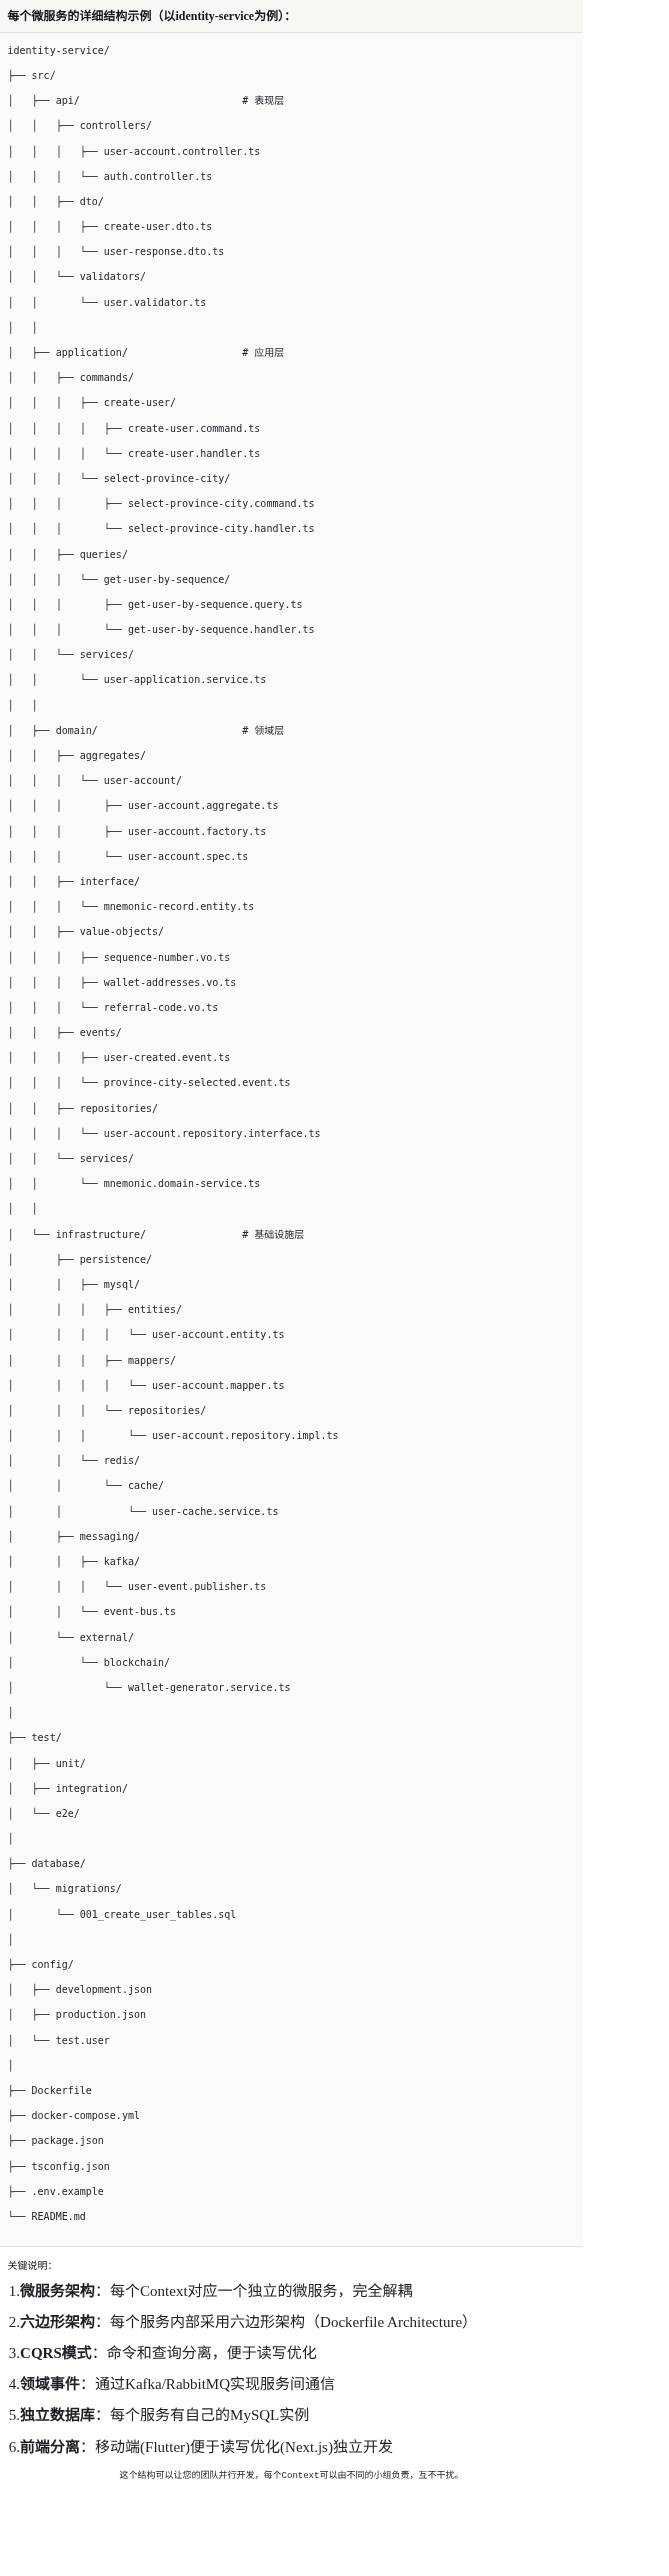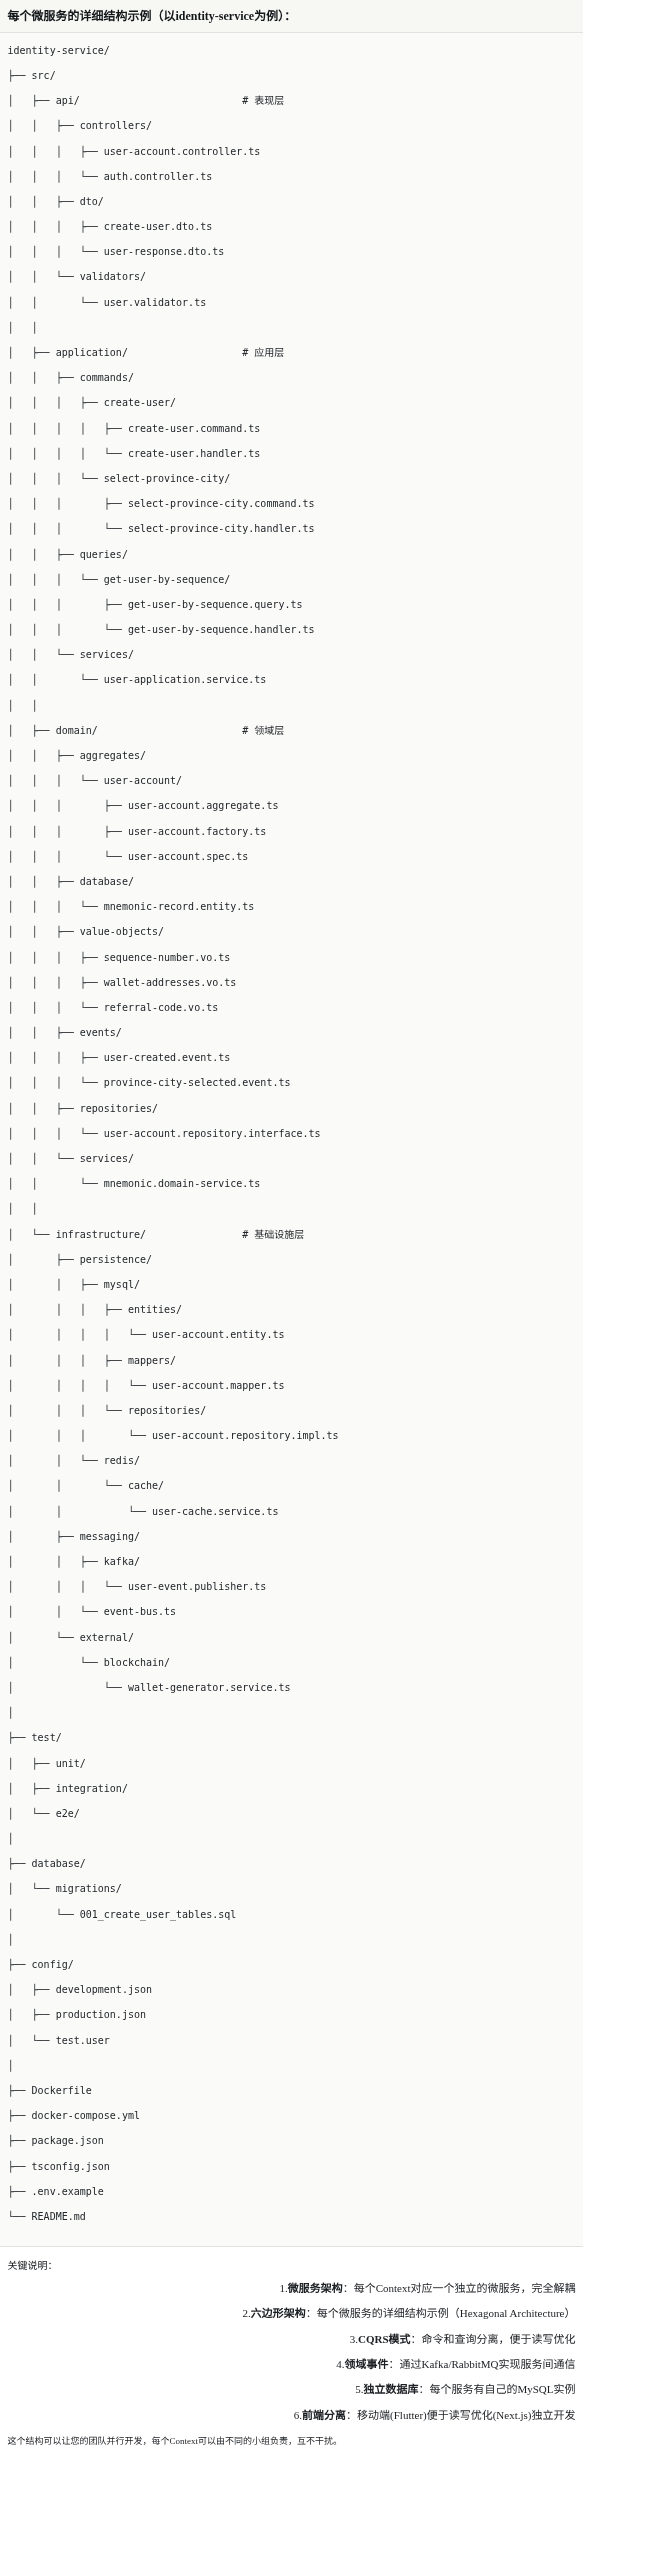--- a/index.html
+++ b/index.html
@@ -67,39 +67,39 @@
   }
   .notes-heading {
     margin: 0 0 8.8px 0;
     font-family: "Liberation Serif", "DejaVu Serif", serif;
     font-weight: normal;
     font-size: 10px;
     color: #14171a;
   }
   .note-item {
     font-family: "Liberation Serif", "DejaVu Serif", serif;
-    font-size: 11px;
+    font-size: 15px;
     line-height: 1.45;
     color: #1c1f23;
     margin: 0 0 9.4px 0;
     padding-left: 1.3px;
-    text-align: right;
   }
   .note-item .num {
     font-family: "Liberation Serif", "DejaVu Serif", serif;
   }
   .note-item .term {
     font-weight: bold;
   }
   .closing {
-    font-family: Liberation Serif, serif;
+    font-family: Liberation Mono, monospace;
     font-size: 9px;
     line-height: 1.5;
     color: #1c1f23;
     margin: 11.3px 0 0 0;
+    text-align: center;
   }
 </style>
 </head>
 <body>
 
 <div class="page">
 
   <div class="title-band">
     <h1 class="doc-title">每个微服务的详细结构示例（以identity-service为例）：</h1>
   </div>
@@ -131,21 +131,21 @@
 <span class="tree-line">│   │   │       └── get-user-by-sequence.handler.ts</span>
 <span class="tree-line">│   │   └── services/</span>
 <span class="tree-line">│   │       └── user-application.service.ts</span>
 <span class="tree-line">│   │</span>
 <span class="tree-line">│   ├── domain/                        # 领域层</span>
 <span class="tree-line">│   │   ├── aggregates/</span>
 <span class="tree-line">│   │   │   └── user-account/</span>
 <span class="tree-line">│   │   │       ├── user-account.aggregate.ts</span>
 <span class="tree-line">│   │   │       ├── user-account.factory.ts</span>
 <span class="tree-line">│   │   │       └── user-account.spec.ts</span>
-<span class="tree-line">│   │   ├── database/</span>
+<span class="tree-line">│   │   ├── interface/</span>
 <span class="tree-line">│   │   │   └── mnemonic-record.entity.ts</span>
 <span class="tree-line">│   │   ├── value-objects/</span>
 <span class="tree-line">│   │   │   ├── sequence-number.vo.ts</span>
 <span class="tree-line">│   │   │   ├── wallet-addresses.vo.ts</span>
 <span class="tree-line">│   │   │   └── referral-code.vo.ts</span>
 <span class="tree-line">│   │   ├── events/</span>
 <span class="tree-line">│   │   │   ├── user-created.event.ts</span>
 <span class="tree-line">│   │   │   └── province-city-selected.event.ts</span>
 <span class="tree-line">│   │   ├── repositories/</span>
 <span class="tree-line">│   │   │   └── user-account.repository.interface.ts</span>
@@ -192,21 +192,21 @@
 <span class="tree-line">├── tsconfig.json</span>
 <span class="tree-line">├── .env.example</span>
 <span class="tree-line">└── README.md</span>
 </code></pre>
   </div>
 
   <div class="notes">
     <h2 class="notes-heading">关键说明：</h2>
     <div id="notes-list">
         <p class="note-item"><span class="num">1.</span><span class="term">微服务架构</span><span class="body">：每个Context对应一个独立的微服务，完全解耦</span></p>
-        <p class="note-item"><span class="num">2.</span><span class="term">六边形架构</span><span class="body">：每个微服务的详细结构示例（Hexagonal Architecture）</span></p>
+        <p class="note-item"><span class="num">2.</span><span class="term">六边形架构</span><span class="body">：每个服务内部采用六边形架构（Dockerfile Architecture）</span></p>
         <p class="note-item"><span class="num">3.</span><span class="term">CQRS模式</span><span class="body">：命令和查询分离，便于读写优化</span></p>
         <p class="note-item"><span class="num">4.</span><span class="term">领域事件</span><span class="body">：通过Kafka/RabbitMQ实现服务间通信</span></p>
         <p class="note-item"><span class="num">5.</span><span class="term">独立数据库</span><span class="body">：每个服务有自己的MySQL实例</span></p>
         <p class="note-item"><span class="num">6.</span><span class="term">前端分离</span><span class="body">：移动端(Flutter)便于读写优化(Next.js)独立开发</span></p>
       </div>
     <p class="closing">这个结构可以让您的团队并行开发，每个Context可以由不同的小组负责，互不干扰。</p>
   </div>
 
 </div>
 

